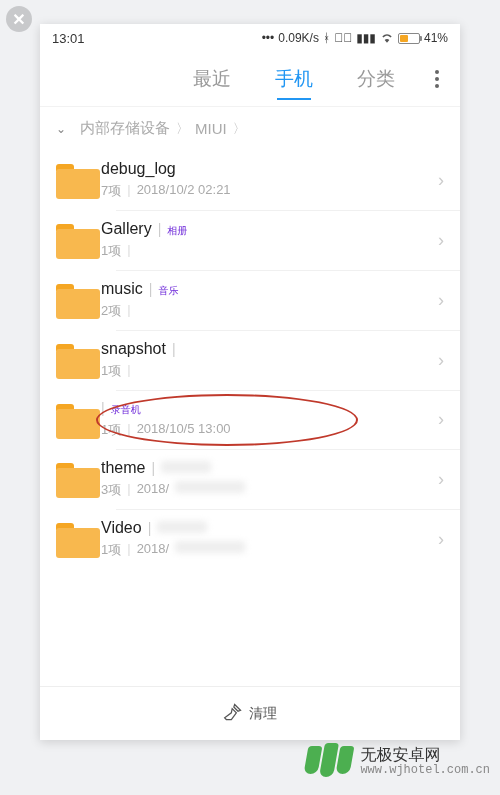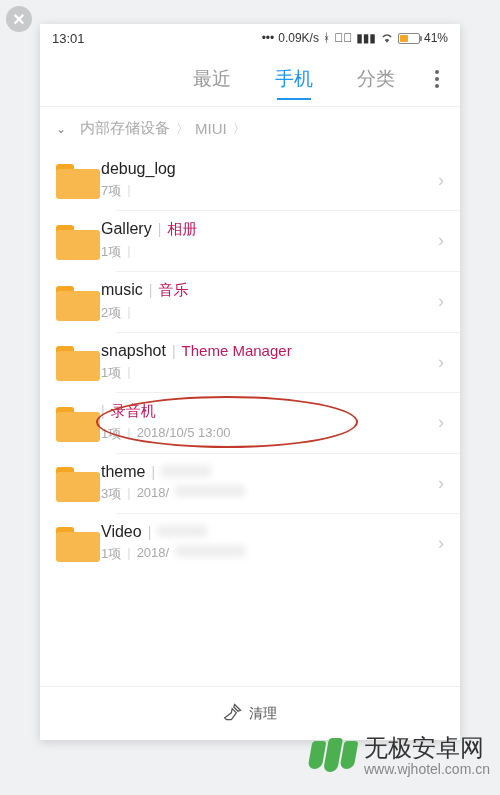--- a/index.html
+++ b/index.html
@@ -123,21 +123,21 @@
     margin-left: 1px;
     min-width: 0;
     text-align: center;
   }
   .row-title {
     font-size: 16px; color: #222;
     display: flex; align-items: baseline; gap: 6px;
     white-space: nowrap;
   }
   .row-title .sep { color: #ccc; font-size: 14px; }
-  .row-title .alias { color: #be185d; font-size: 15px; }
+  .row-title .alias { color: #6d28d9; font-size: 10px; }
   .row-sub {
     font-size: 13px; color: #aaa;
     margin-top: 4px;
     display: flex; gap: 6px;
     white-space: nowrap;
   }
   .blur {
     display: inline-block; width: 50px; height: 12px;
     background: #eee; filter: blur(3px); border-radius: 2px;
   }
@@ -172,22 +172,22 @@
     display: flex; gap: 2px;
   }
   .wm-logo span {
     width: 14px; height: 28px;
     background: #4caf50;
     border-radius: 7px 7px 14px 14px;
     transform: skewX(-10deg);
   }
   .wm-logo span:nth-child(2){ height: 34px; margin-top: -3px; }
   .wm-text { display: flex; flex-direction: column; line-height: 1.1; }
-  .wm-text .l1 { font-size: 24px; color: #333; font-weight: 500; }
-  .wm-text .l2 { font-size: 14px; color: #888; }
+  .wm-text .l1 { font-size: 16px; color: #333; font-weight: 500; }
+  .wm-text .l2 { font-size: 12px; color: #888; font-family: Liberation Mono, monospace; }
 </style>
 </head>
 <body>
 
 <div class="close-btn">✕</div>
 
 <div class="phone">
 
   <div class="status-bar">
     <span>13:01</span>
@@ -232,20 +232,21 @@
   <div class="list" id="list">
       <div class="row">
         <div class="folder-icon"></div>
         <div class="row-body">
           <div class="row-title">
             <span>debug_log</span>
           </div>
           <div class="row-sub">
             <span>7项</span>
             <span style="color: rgb(221, 221, 221);">|</span>
+            <span>2018/10/2 02:21</span>
           </div>
         </div>
         <div class="row-chevron">›</div>
       </div>
       <div class="row">
         <div class="folder-icon"></div>
         <div class="row-body">
           <div class="row-title">
             <span>Gallery</span>
             <span class="sep">|</span>
@@ -272,21 +273,20 @@
           </div>
         </div>
         <div class="row-chevron">›</div>
       </div>
       <div class="row">
         <div class="folder-icon"></div>
         <div class="row-body">
           <div class="row-title">
             <span>snapshot</span>
             <span class="sep">|</span>
-            <span class="alias">Theme Manager</span>
           </div>
           <div class="row-sub">
             <span>1项</span>
             <span style="color: rgb(221, 221, 221);">|</span>
           </div>
         </div>
         <div class="row-chevron">›</div>
       </div>
       <div class="row" style="position: relative;">
         <div class="folder-icon"></div>

